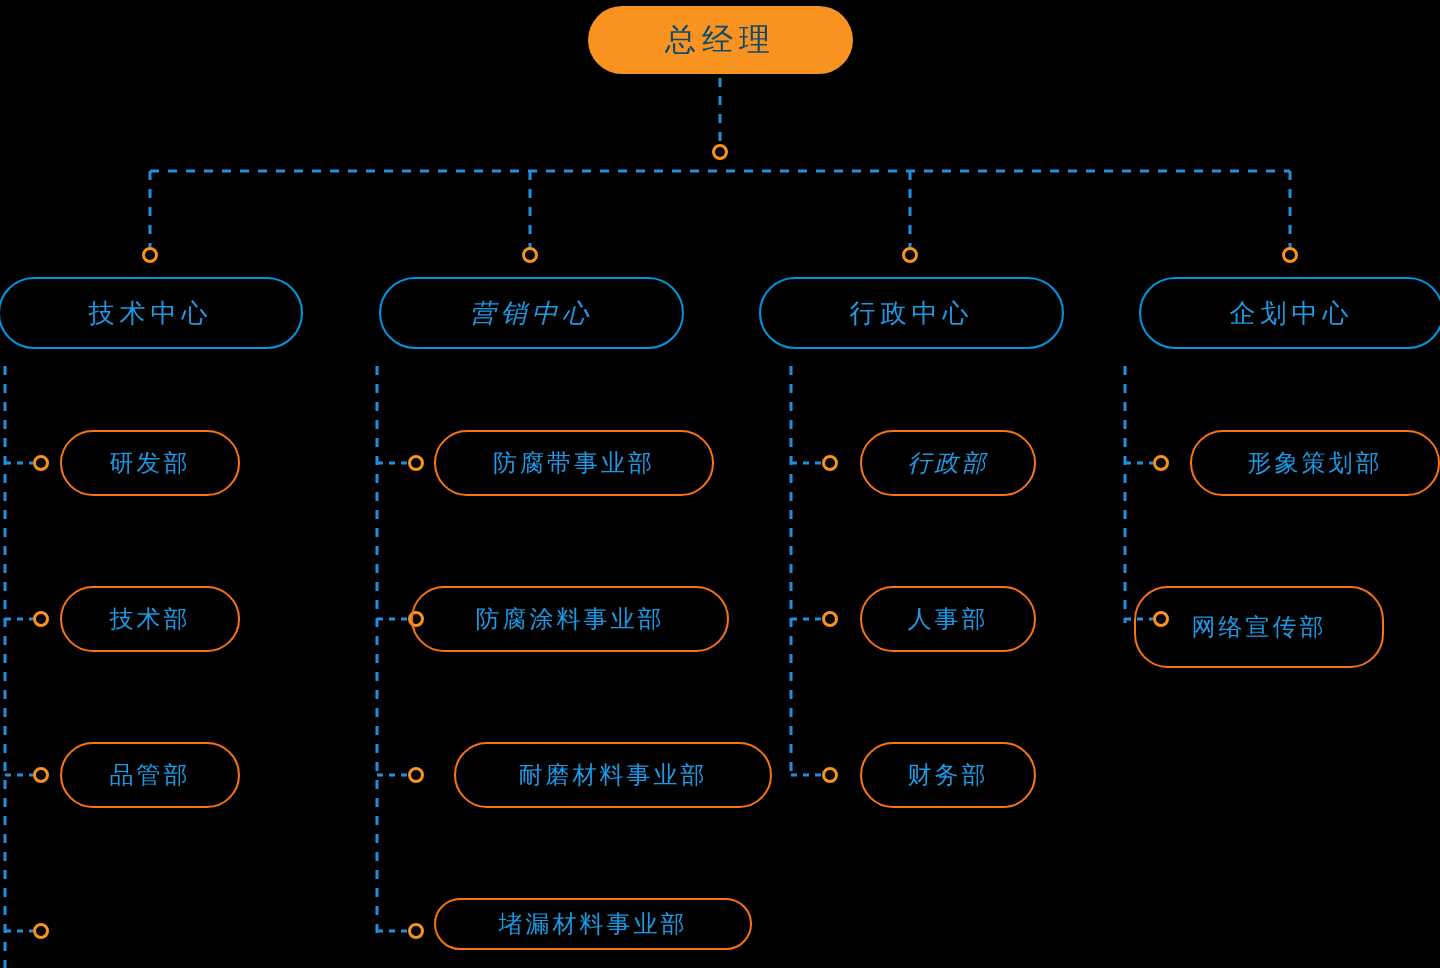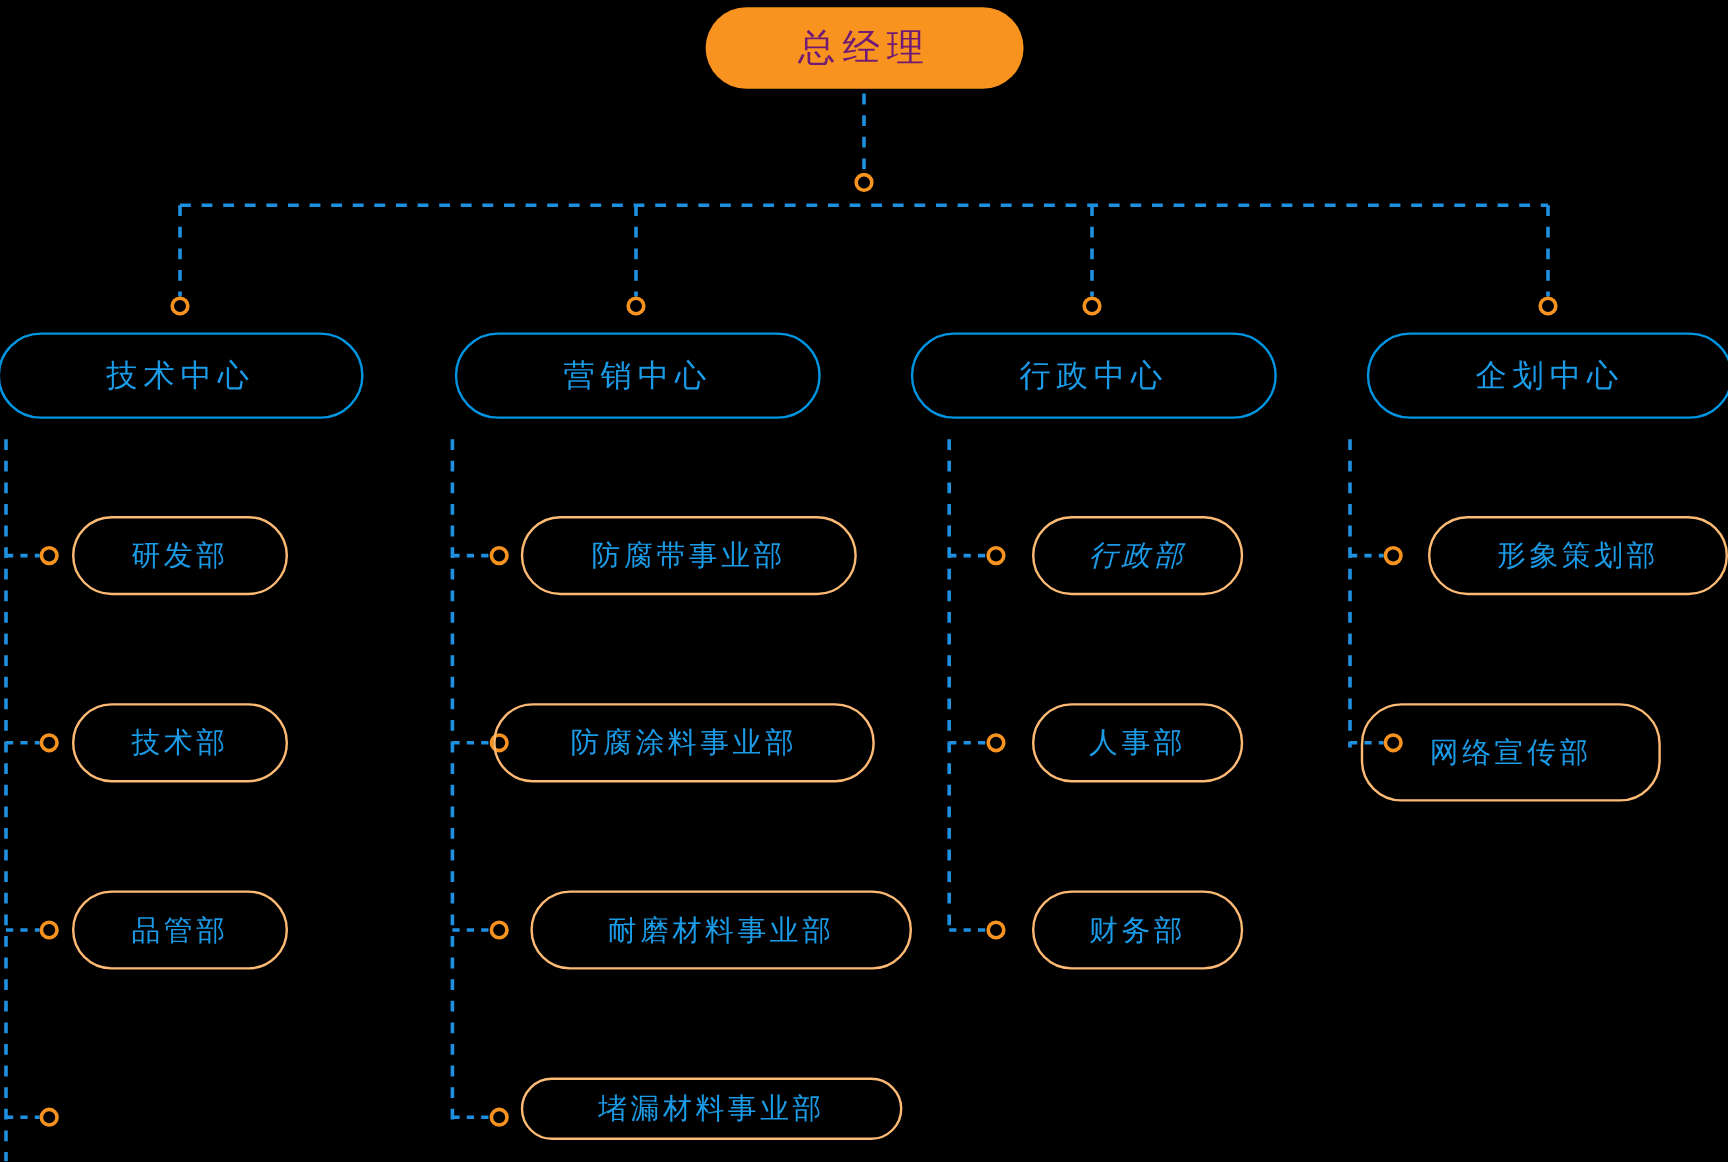--- a/index.html
+++ b/index.html
@@ -16,38 +16,38 @@
     position:absolute;
     display:flex;align-items:center;justify-content:center;
     box-sizing:border-box;
     white-space:nowrap;
     letter-spacing:3px;
   }
   
   .node.root{
     background:#F7931E;
     border-radius:34px;
-    color:#701a75;
+    color:#0c4a6e;
     font-size:31px;
     letter-spacing:6px;
     border:none;
   }
   
   .node.center{
     background:transparent;
     border:2px solid #0095e0;
     border-radius:40px;
     color:#1b9ae6;
     font-size:26px;
     letter-spacing:5px;
   }
   
   .node.dept{
     background:transparent;
-    border:2px solid #fdba74;
+    border:2px solid #f97316;
     border-radius:34px;
     color:#1b9ae6;
     font-size:24px;
     letter-spacing:3px;
   }
   .dot{
     position:absolute;
     width:16px;height:16px;
     box-sizing:border-box;
     border:3px solid #F7931E;
@@ -112,31 +112,31 @@
   <div class="dot" style="left:822px;top:455px;"></div>
   <div class="dot" style="left:822px;top:611px;"></div>
   <div class="dot" style="left:822px;top:767px;"></div>
 
   <div class="dot" style="left:1153px;top:455px;"></div>
   <div class="dot" style="left:1153px;top:611px;"></div>
 
   <div class="node root" style="left:588px;top:6px;width:265px;height:68px;">总经理</div>
 
   <div class="node center" style="left:-2px;top:277px;width:305px;height:72px;">技术中心</div>
-  <div class="node center" style="left:379px;top:277px;width:305px;height:72px;">营销中心</div>
+  <div class="node center" style="left:379px;top:277px;width:305px;height:72px;font-style:italic;">营销中心</div>
   <div class="node center" style="left:759px;top:277px;width:305px;height:72px;">行政中心</div>
   <div class="node center" style="left:1139px;top:277px;width:305px;height:72px;">企划中心</div>
 
   <div class="node dept" style="left:60px;top:430px;width:180px;height:66px;">研发部</div>
   <div class="node dept" style="left:60px;top:586px;width:180px;height:66px;">技术部</div>
   <div class="node dept" style="left:60px;top:742px;width:180px;height:66px;">品管部</div>
 
   <div class="node dept" style="left:434px;top:430px;width:280px;height:66px;">防腐带事业部</div>
   <div class="node dept" style="left:411px;top:586px;width:318px;height:66px;">防腐涂料事业部</div>
-  <div class="node dept" style="left:442px;top:742px;width:318px;height:66px;">耐磨材料事业部</div>
+  <div class="node dept" style="left:454px;top:742px;width:318px;height:66px;">耐磨材料事业部</div>
   <div class="node dept" style="left:434px;top:898px;width:318px;height:52px;">堵漏材料事业部</div>
 
   <div class="node dept" style="left:860px;top:430px;width:176px;height:66px;font-style:italic;">行政部</div>
   <div class="node dept" style="left:860px;top:586px;width:176px;height:66px;">人事部</div>
   <div class="node dept" style="left:860px;top:742px;width:176px;height:66px;">财务部</div>
 
   <div class="node dept" style="left:1190px;top:430px;width:250px;height:66px;text-align:right;">形象策划部</div>
   <div class="node dept" style="left:1134px;top:586px;width:250px;height:82px;">网络宣传部</div>
 
 </div>

